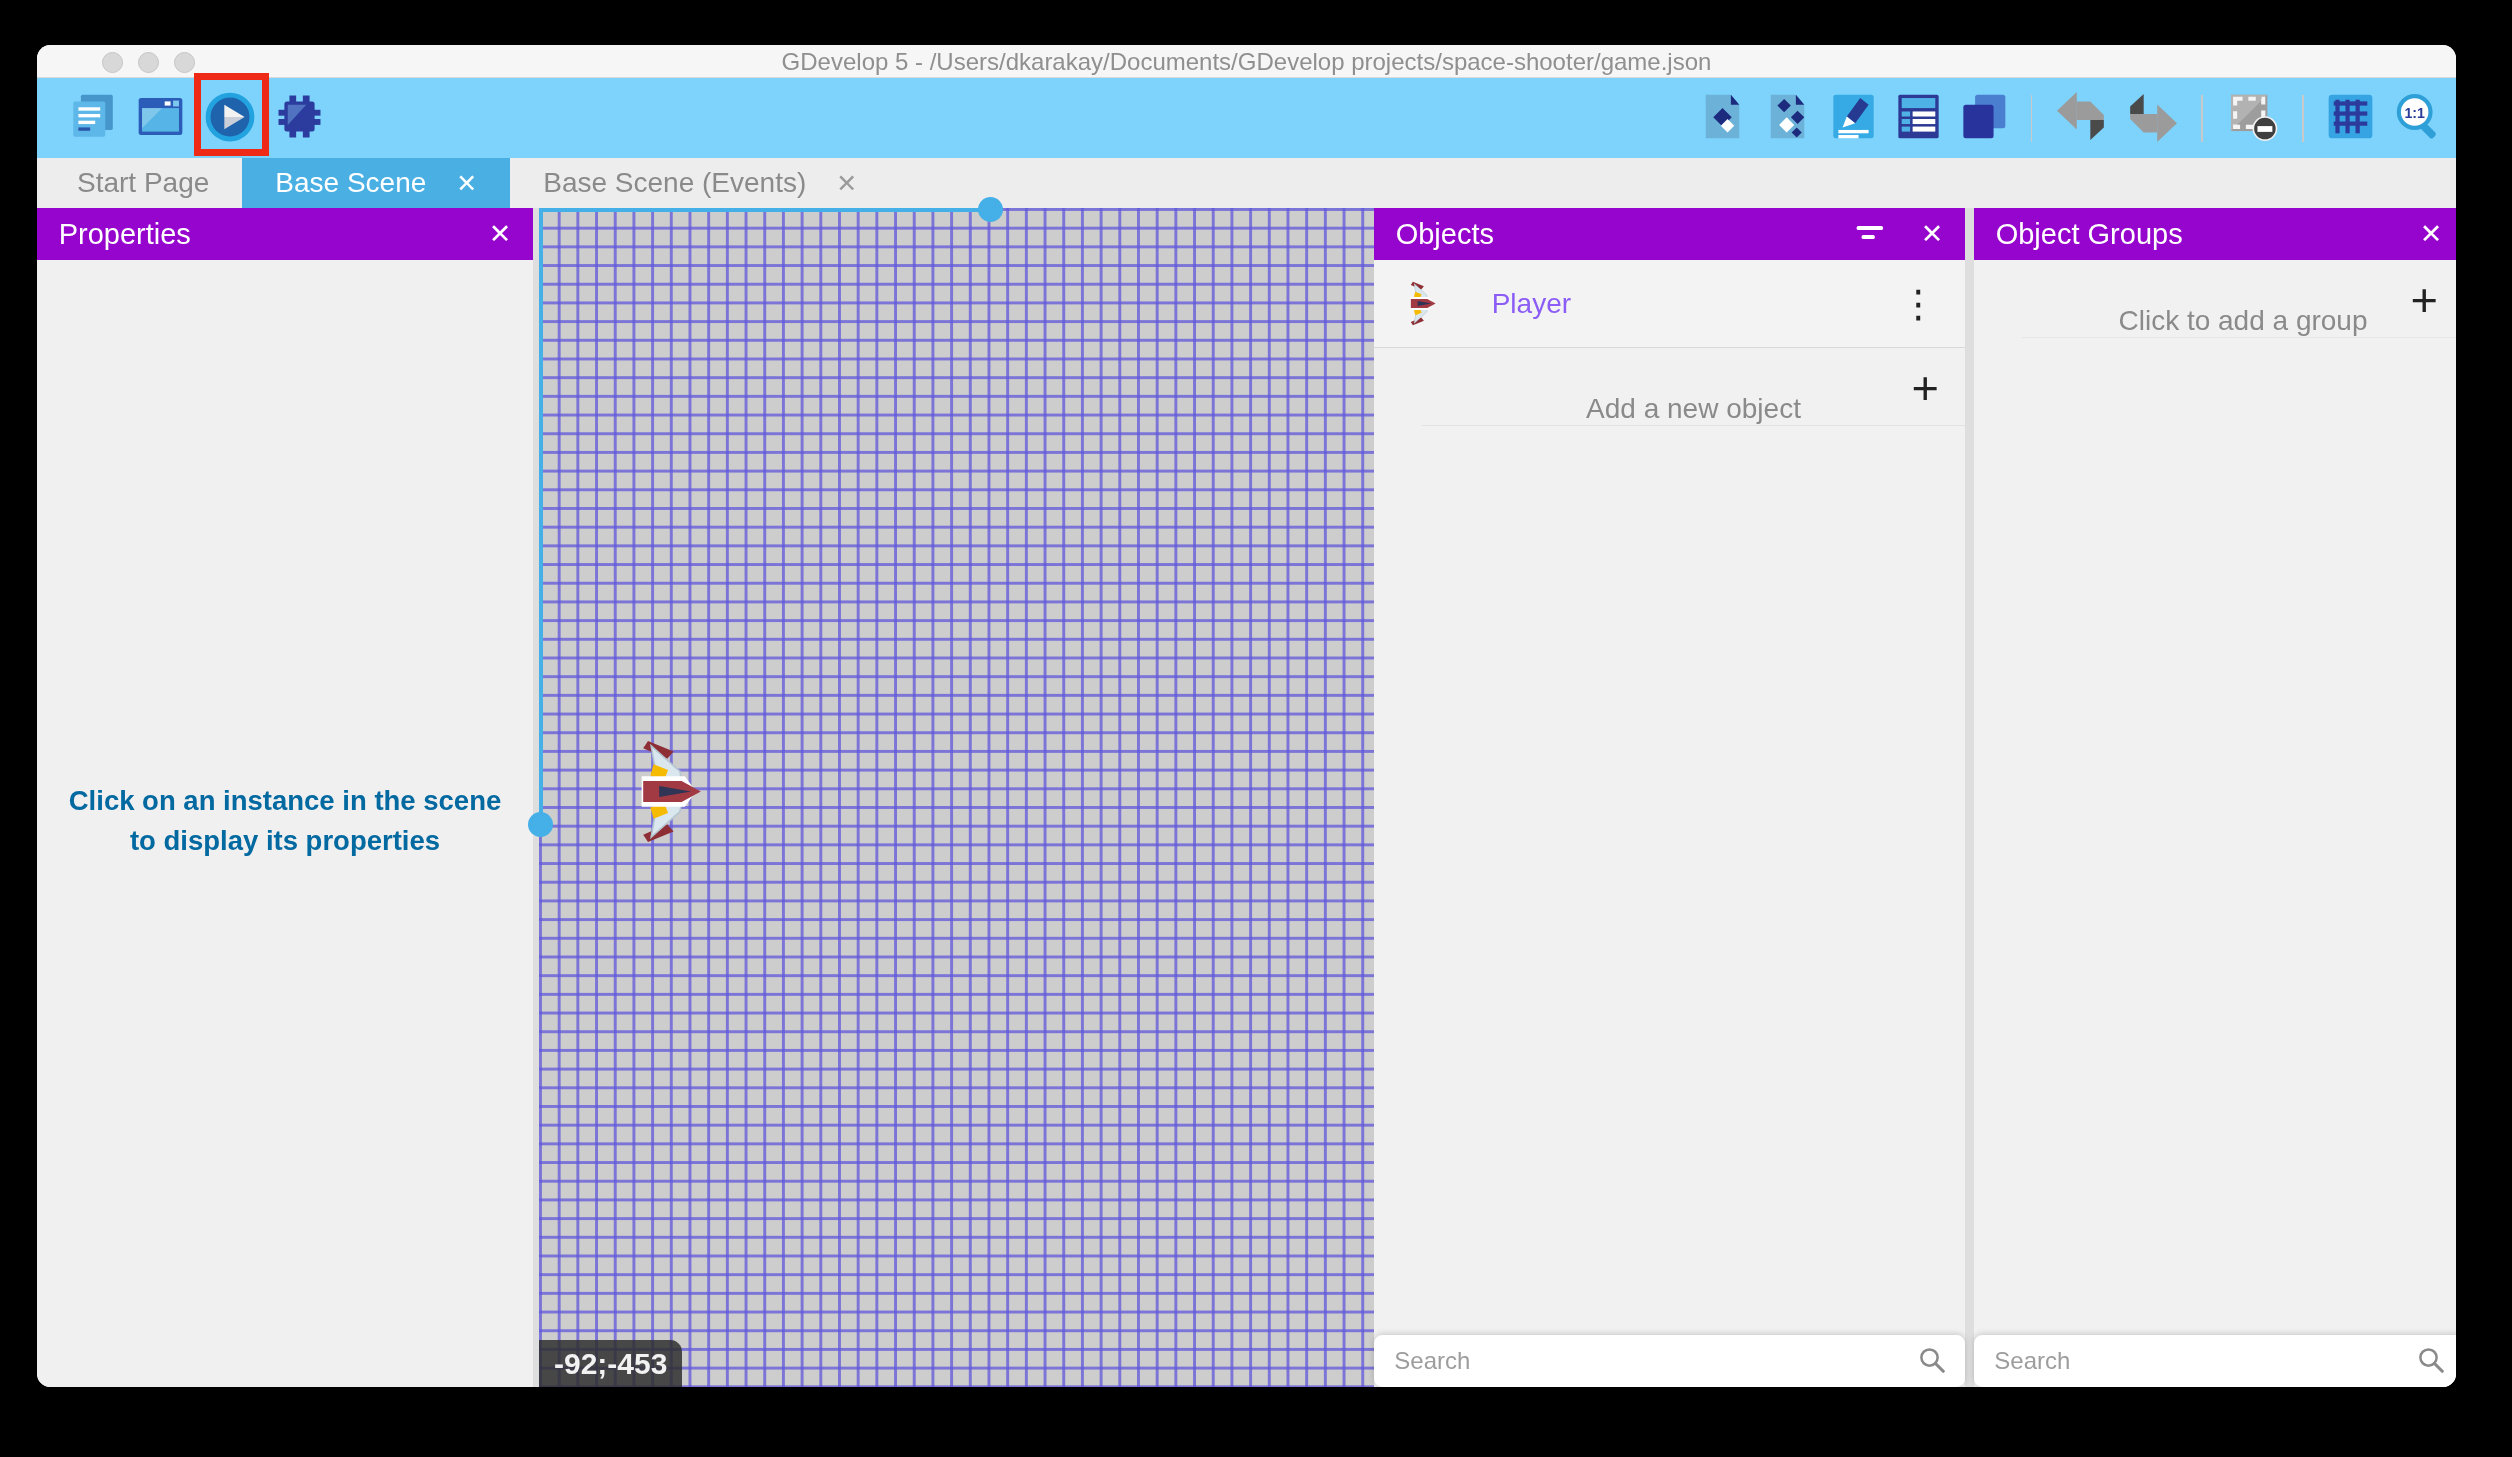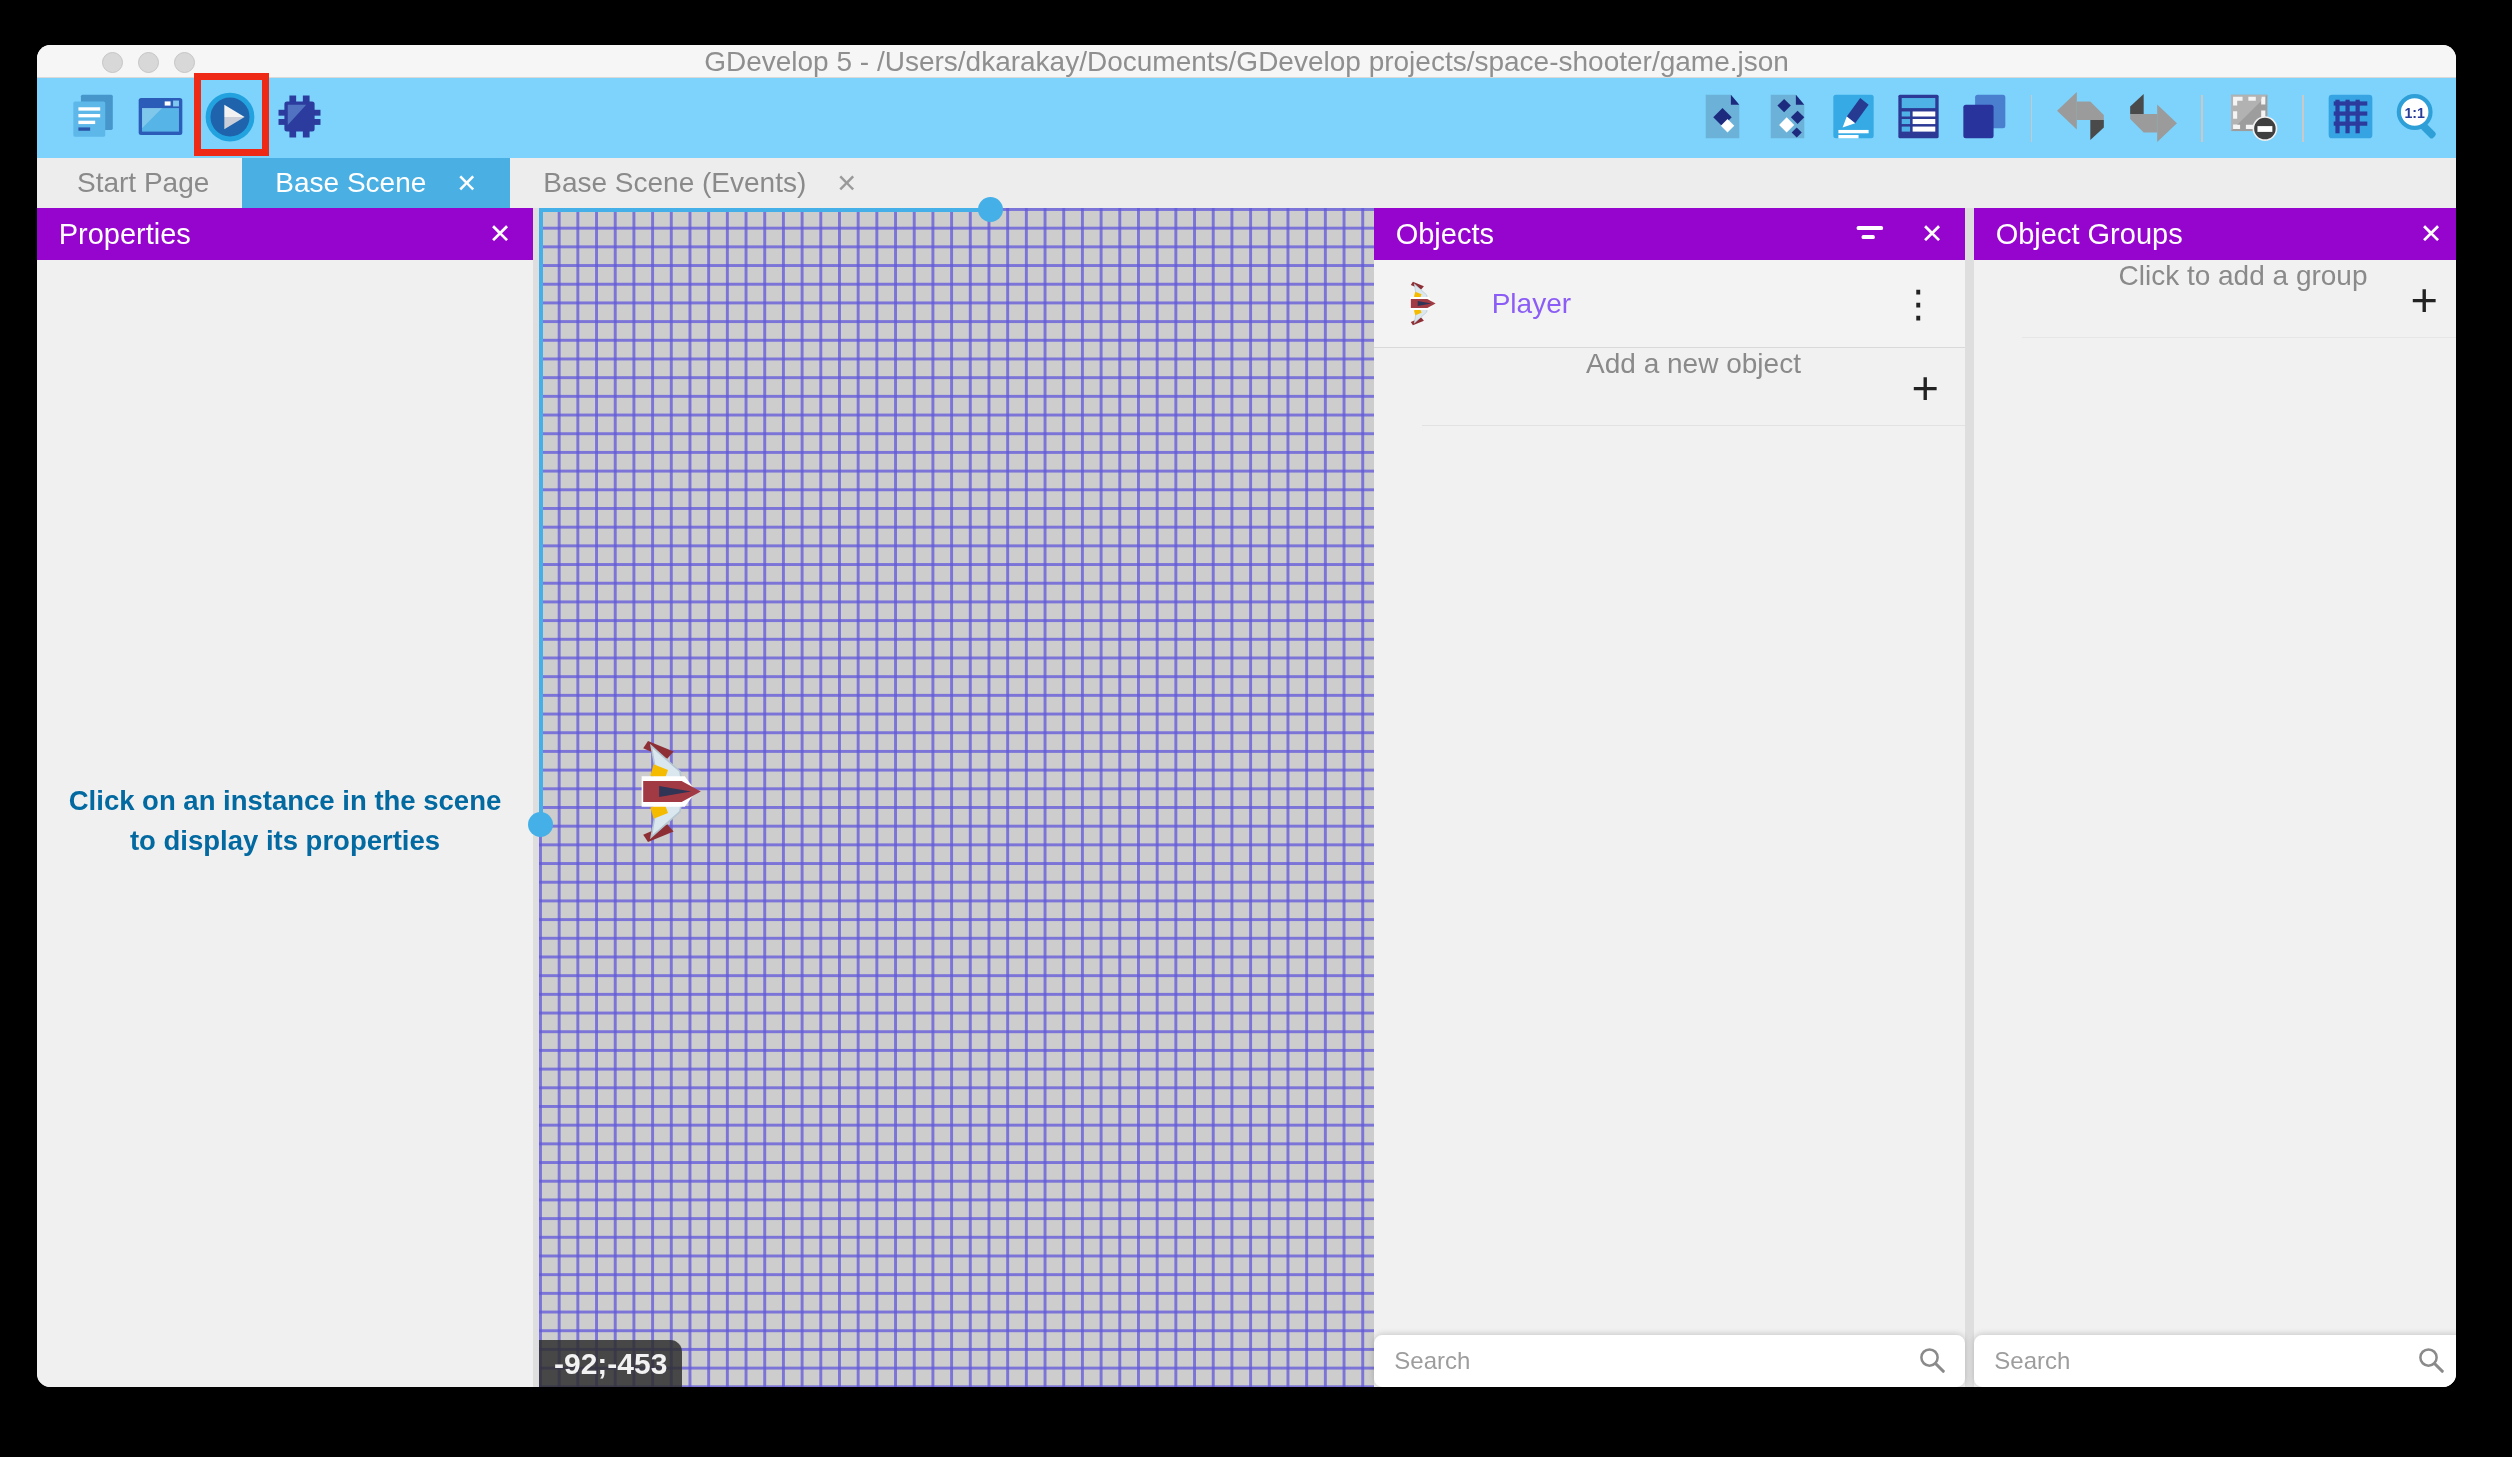--- a/index.html
+++ b/index.html
@@ -13,21 +13,21 @@
   }
   
   .titlebar{
     position:absolute;top:0;left:0;right:0;height:32px;background:#f6f6f6;
     border-bottom:1.7px solid #d9d9d9;
   }
   .traffic{position:absolute;left:65px;top:6.7px;display:flex;gap:15px;}
   .traffic span{width:19px;height:19px;border-radius:50%;background:#d8d8d8;border:0.8px solid #c4c4c4;}
   .window-title{
     position:absolute;left:0;right:0;top:0;height:33px;line-height:33px;text-align:center;
-    font-size:28px;color:#8f8f8f;
+    font-size:24px;color:#8f8f8f;
   }
   
   .toolbar{position:absolute;top:33px;left:0;right:0;height:80px;background:#7dd3fc;}
   .tb-left{position:absolute;left:33px;top:0;height:80px;display:flex;align-items:center;gap:20px;}
   .tb-right{position:absolute;right:13.3px;top:0;height:80px;display:flex;align-items:center;gap:18.3px;}
   .tb-btn{display:flex;align-items:center;justify-content:center;background:none;border:none;padding:0;cursor:pointer;}
   .tb-sep{width:1.7px;height:47px;background:#c9c9c9;margin:0 5px;}
   .highlight-box{
     position:absolute;left:157px;top:27.5px;width:75px;height:83px;box-sizing:border-box;
     border:7.5px solid #ee2a17;z-index:30;pointer-events:none;
@@ -82,21 +82,21 @@
   .panel-groups{left:1937px;width:490px;}
   .obj-row{
     display:flex;align-items:center;height:87px;border-bottom:1.7px solid #d9d9d9;
     padding:0 21.7px;background:#f3f3f3;cursor:pointer;
   }
   .obj-thumb{margin-left:10px;margin-right:55px;display:flex;}
   .obj-name{font-size:28px;color:#8b5cf6;}
   .row-spacer{flex:1;}
   .kebab{font-size:38px;color:#222;line-height:1;letter-spacing:0;background:none;border:none;cursor:pointer;}
   .add-row{
-    position:relative;display:flex;align-items:flex-start;justify-content:center;height:77px;
+    position:relative;display:flex;align-items:flex-end;justify-content:center;height:77px;
     border-bottom:1.7px solid #e2e2e2;color:#8a8a8a;font-size:28px;cursor:pointer;margin-left:48px;
   }
   .add-plus{
     position:absolute;right:20px;top:50%;transform:translateY(-50%);
     font-size:47px;font-weight:300;color:#222;line-height:1;background:none;border:none;cursor:pointer;
   }
   .search-bar{
     position:absolute;left:0;right:0;bottom:0;height:52px;background:#fff;border-radius:8.3px;
     box-shadow:0 -0.8px 6.7px rgba(0,0,0,0.18);display:flex;align-items:center;padding:0 18.3px;box-sizing:border-box;
   }

